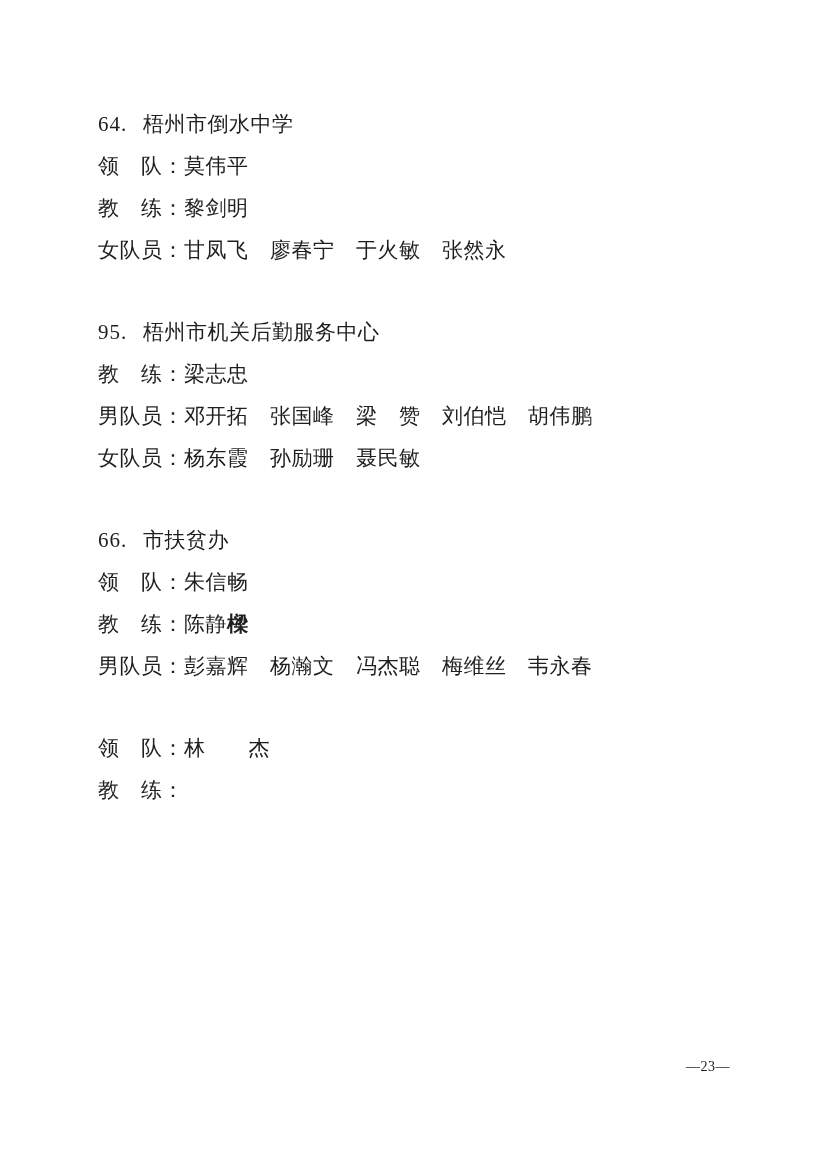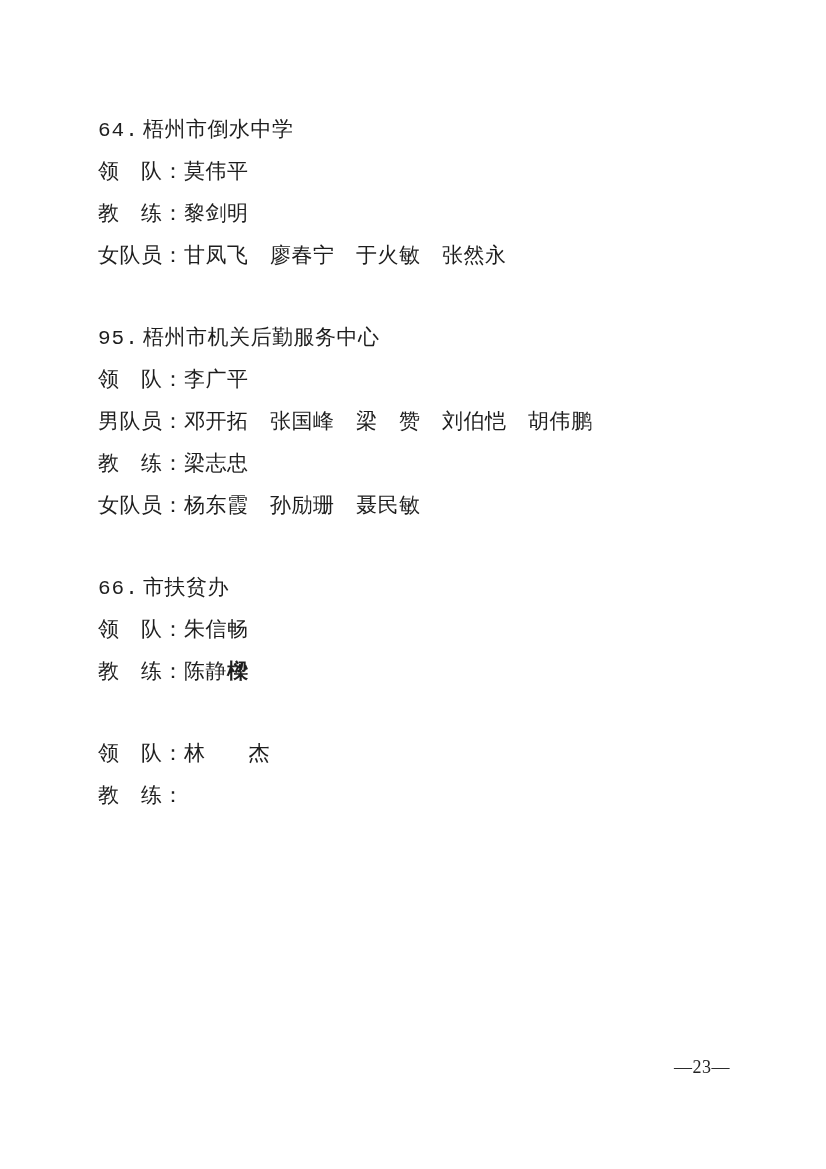--- a/index.html
+++ b/index.html
@@ -7,73 +7,72 @@
     width: 826px;
     height: 1169px;
     background: #ffffff;
     position: relative;
     overflow: hidden;
     font-family: "Liberation Serif", "DejaVu Serif", serif;
     color: #1e1e1e;
   }
   .content {
     position: absolute;
-    top: 110px;
+    top: 103px;
     left: 98px;
     right: 60px;
-    font-family: Liberation Mono, monospace;
   }
   .team { margin: 0 0 40px 0; }
   .line {
     font-size: 21px;
     line-height: 42px;
     white-space: pre-wrap;
     letter-spacing: 0.5px;
   }
   .num {
     display: inline-block;
     min-width: 45px;
     letter-spacing: 1px;
   }
   .lbl { display: inline-block; }
   .bold-char { font-weight: 700; }
   .page-number {
     position: absolute;
     top: 1056px;
     right: 96px;
-    font-size: 18px;
+    font-size: 14px;
     line-height: 22px;
     color: #222222;
     letter-spacing: 0.5px;
   }
 </style>
 </head>
 <body>
 
 <div class="content">
 
   <section class="team">
     <div class="line"><span class="num">64.</span><span>梧州市倒水中学</span></div>
     <div class="line"><span class="lbl">领　队：</span><span>莫伟平</span></div>
     <div class="line"><span class="lbl">教　练：</span><span>黎剑明</span><span class="bold-char"></span></div>
     <div class="line"><span class="lbl">女队员：</span><span>甘凤飞　廖春宁　于火敏　张然永</span></div>
   </section>
 
   <section class="team">
     <div class="line"><span class="num">95.</span><span>梧州市机关后勤服务中心</span></div>
-    <div class="line"><span class="lbl">领　队：</span><span>李广平</span></div>
+    <div class="line"><span class="lbl">教　练：</span><span>梁志忠</span><span class="bold-char"></span></div>
     <div class="line"><span class="lbl">男队员：</span><span>邓开拓　张国峰　梁　赞　刘伯恺　胡伟鹏</span></div>
-    <div class="line"><span class="lbl">教　练：</span><span>梁志忠</span><span class="bold-char"></span></div>
     <div class="line"><span class="lbl">女队员：</span><span>杨东霞　孙励珊　聂民敏</span></div>
   </section>
 
   <section class="team">
     <div class="line"><span class="num">66.</span><span>市扶贫办</span></div>
     <div class="line"><span class="lbl">领　队：</span><span>朱信畅</span></div>
     <div class="line"><span class="lbl">教　练：</span><span>陈静</span><span class="bold-char">樑</span></div>
+    <div class="line"><span class="lbl">男队员：</span><span>彭嘉辉　杨瀚文　冯杰聪　梅维丝　韦永春</span></div>
   </section>
 
   <section class="team">
     <div class="line"><span class="lbl">领　队：</span><span>林　　杰</span></div>
     <div class="line"><span class="lbl">教　练：</span><span></span><span class="bold-char"></span></div>
   </section>
 
 </div>
 
 <div class="page-number">—23—</div>

